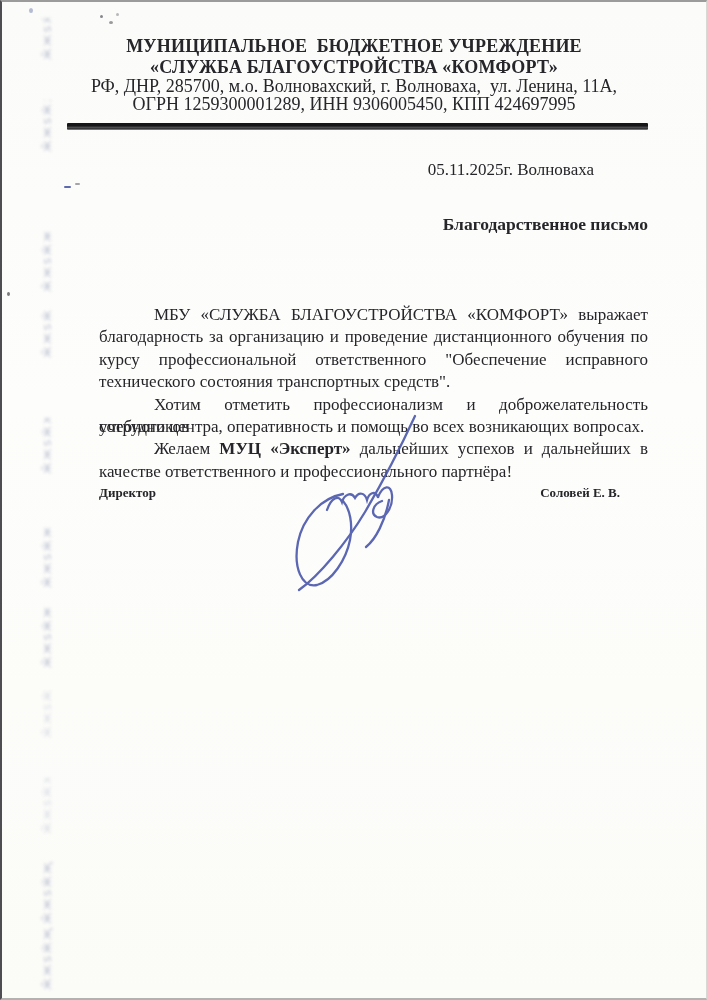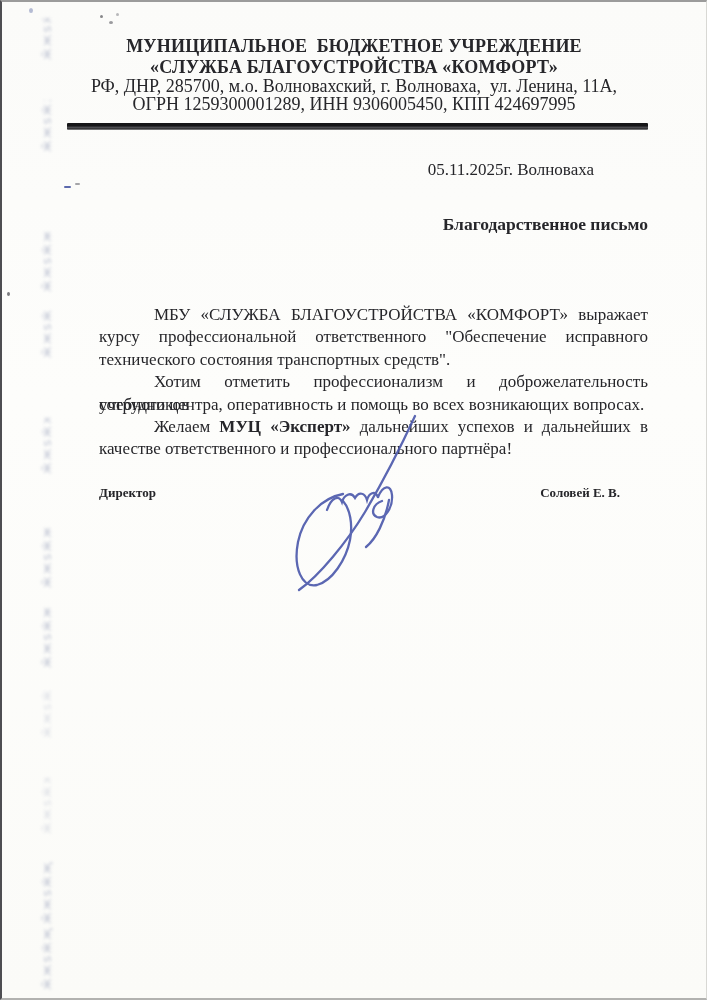--- a/index.html
+++ b/index.html
@@ -111,20 +111,21 @@
 
   <div class="date-row">
     <span class="date">05.11.2025</span>
     <span class="city">г. Волноваха</span>
   </div>
 
   <div class="title">Благодарственное письмо</div>
 
   <div class="body-text" id="body-text">
       <div class="line indent"><span>МБУ «СЛУЖБА БЛАГОУСТРОЙСТВА «КОМФОРТ» выражает</span></div>
+      <div class="line"><span>благодарность за организацию и проведение дистанционного обучения по</span></div>
       <div class="line"><span>курсу профессиональной ответственного "Обеспечение исправного</span></div>
       <div class="line last"><span>технического состояния транспортных средств".</span></div>
       <div class="line indent"><span>Хотим отметить профессионализм и доброжелательность сотрудников</span></div>
       <div class="line last"><span>учебного центра, оперативность и помощь во всех возникающих вопросах.</span></div>
       <div class="line indent"><span>Желаем </span><b>МУЦ «Эксперт»</b><span> дальнейших успехов и дальнейших в</span></div>
       <div class="line last"><span>качестве ответственного и профессионального партнёра!</span></div>
     </div>
 
   <div class="sign-row">
     <span class="role">Директор</span>

